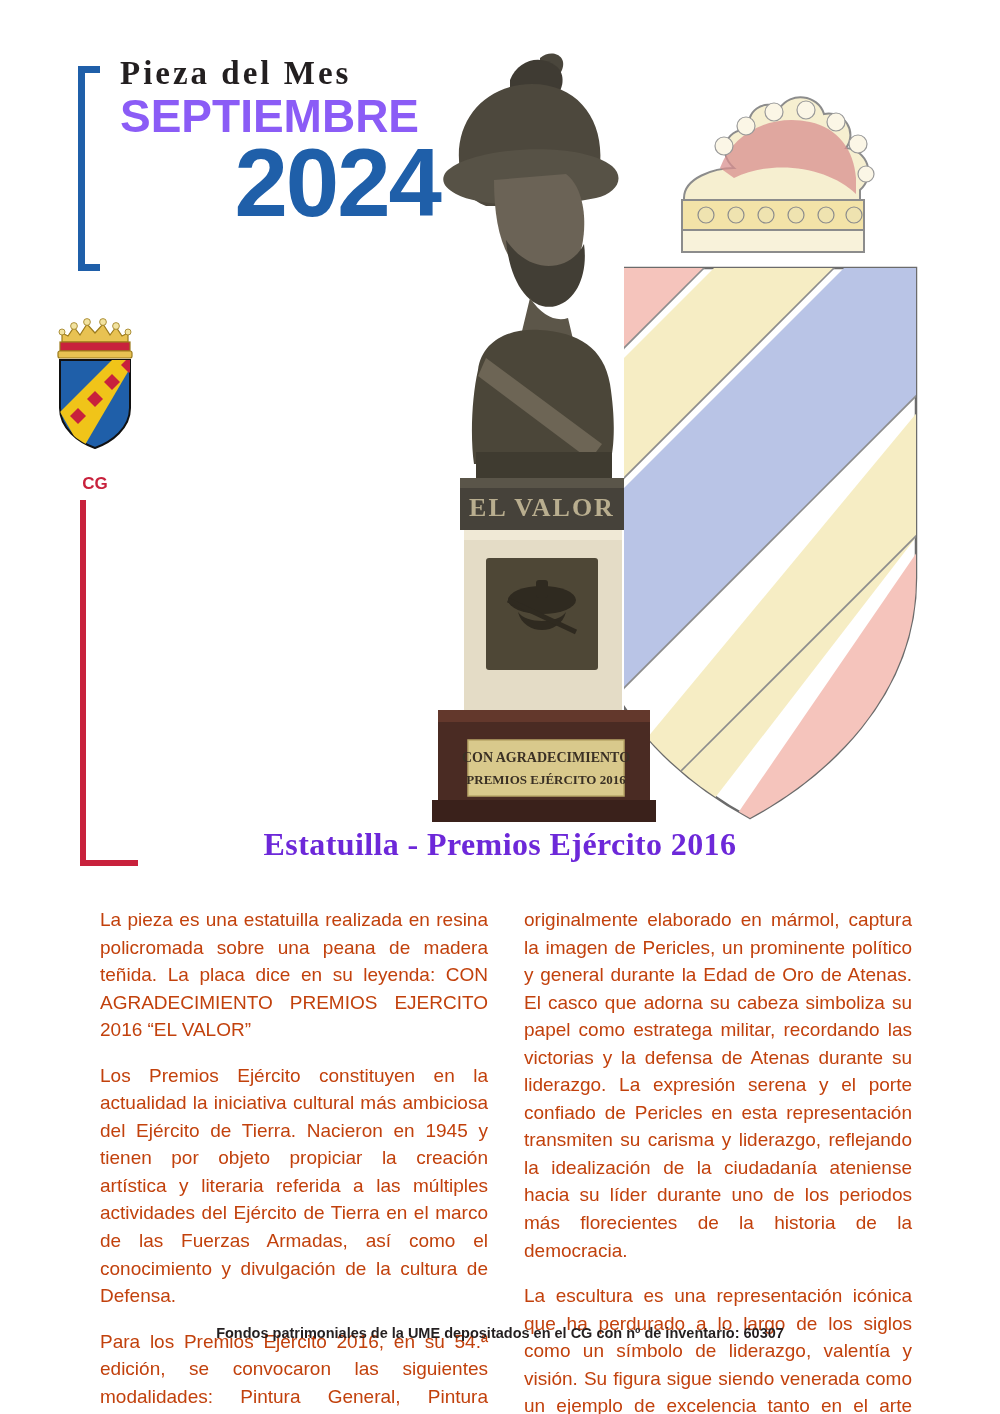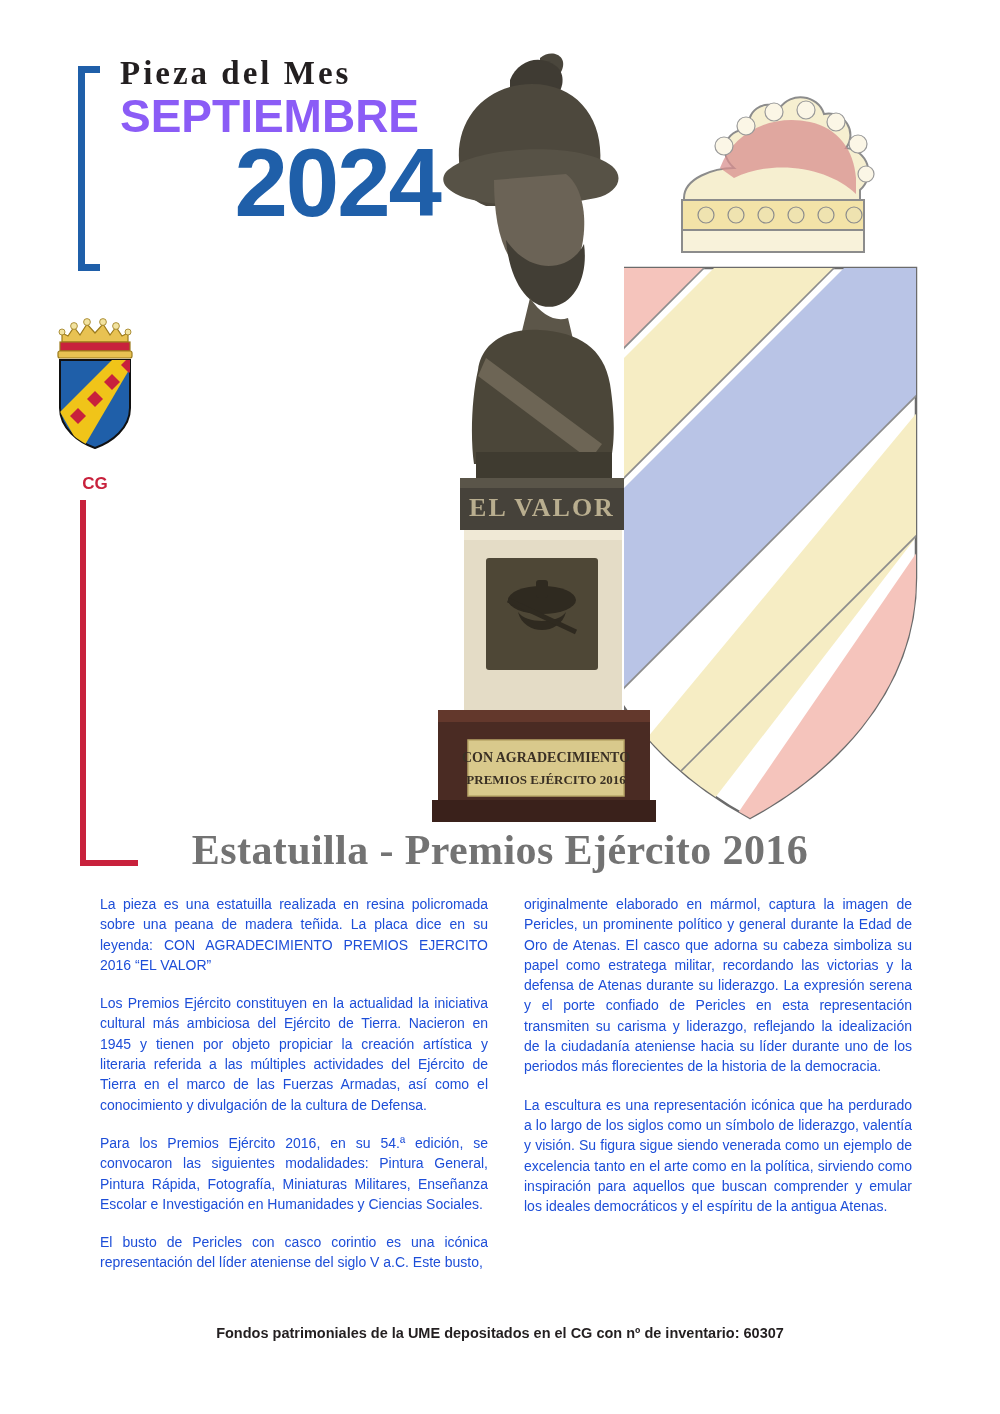--- a/index.html
+++ b/index.html
@@ -119,43 +119,43 @@
 
   
   .piece-title {
     position: absolute;
     left: 0;
     top: 826px;
     width: 1000px;
     text-align: center;
     font-family: "Liberation Serif", serif;
     font-weight: bold;
-    font-size: 42px;
-    color: #737373;
+    font-size: 32px;
+    color: #6d28d9;
     letter-spacing: 0.4px;
   }
 
   
   .columns {
     position: absolute;
     left: 100px;
     top: 890px;
     width: 812px;
     display: flex;
     gap: 36px;
   }
   .col {
     width: 388px;
   }
   .col p {
-    margin: 4px 0 18px 0;
-    font-family: "Liberation Sans", sans-serif;
-    font-size: 14px;
+    margin: 16px 0 18px 0;
+    font-family: "Liberation Sans", sans-serif;
+    font-size: 19px;
     line-height: 1.45;
-    color: #1d4ed8;
+    color: #c2410c;
     text-align: justify;
   }
   .col p:last-child { margin-bottom: 0; }
 
   
   .footer {
     position: absolute;
     left: 0;
     top: 1325px;
     width: 1000px;

